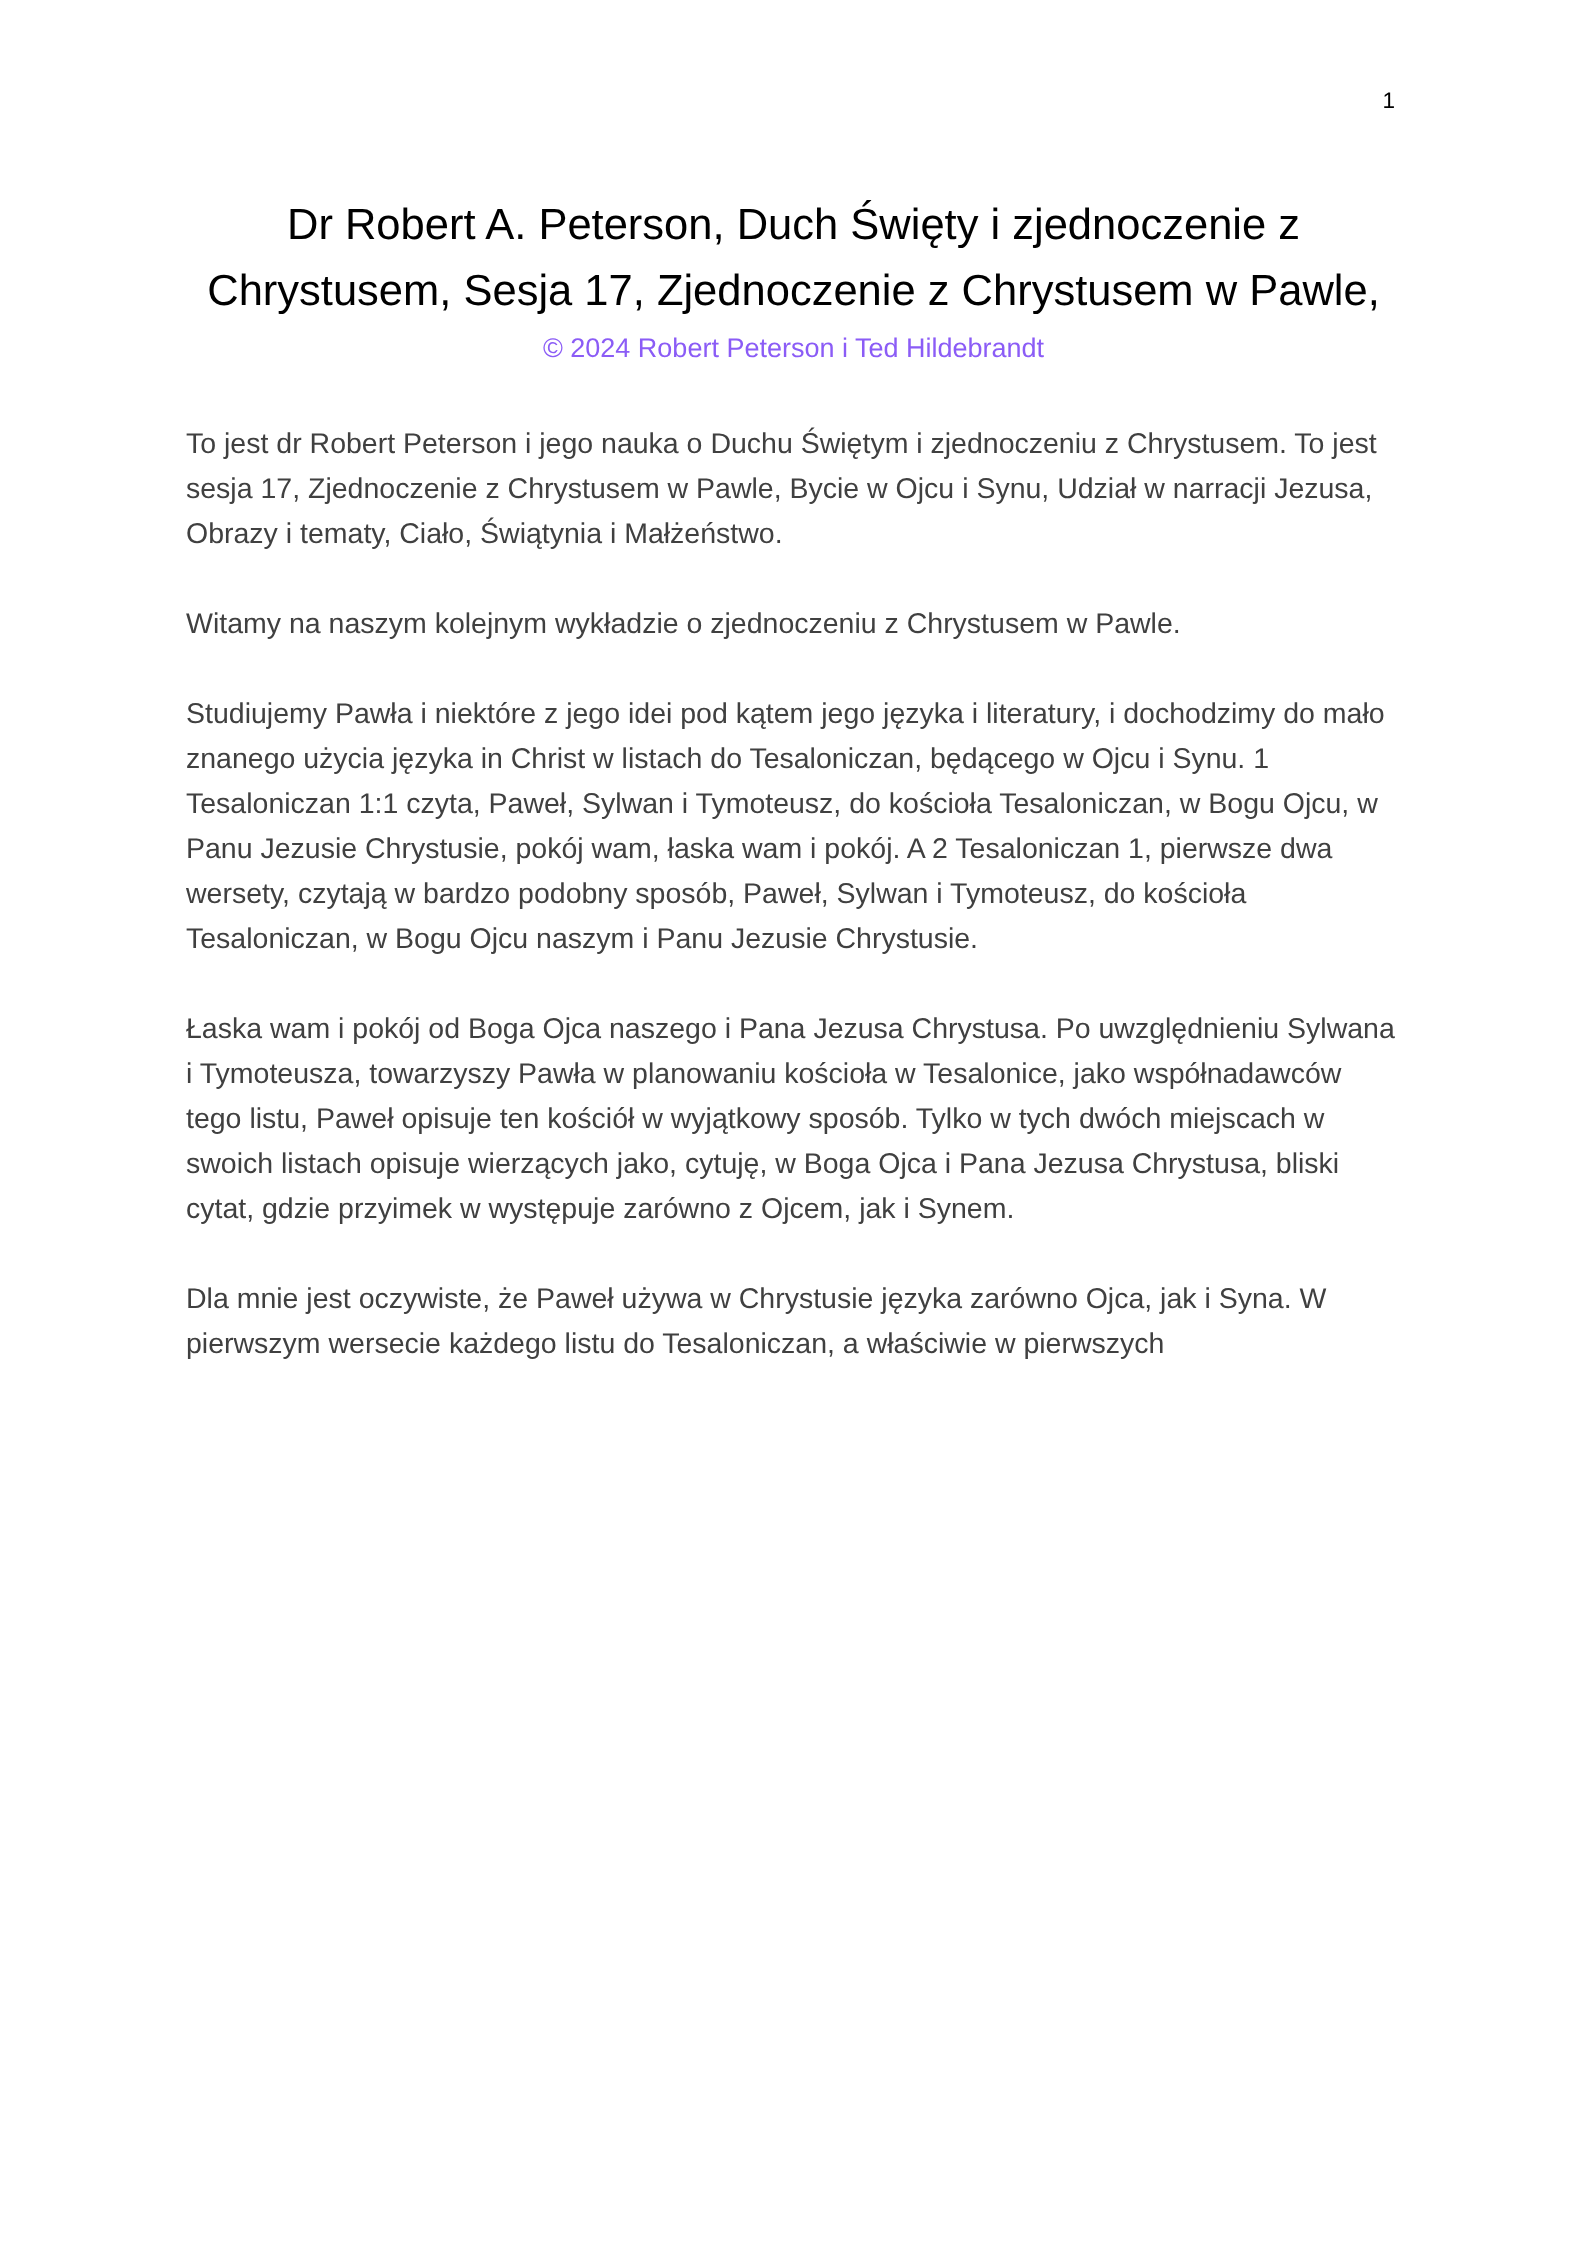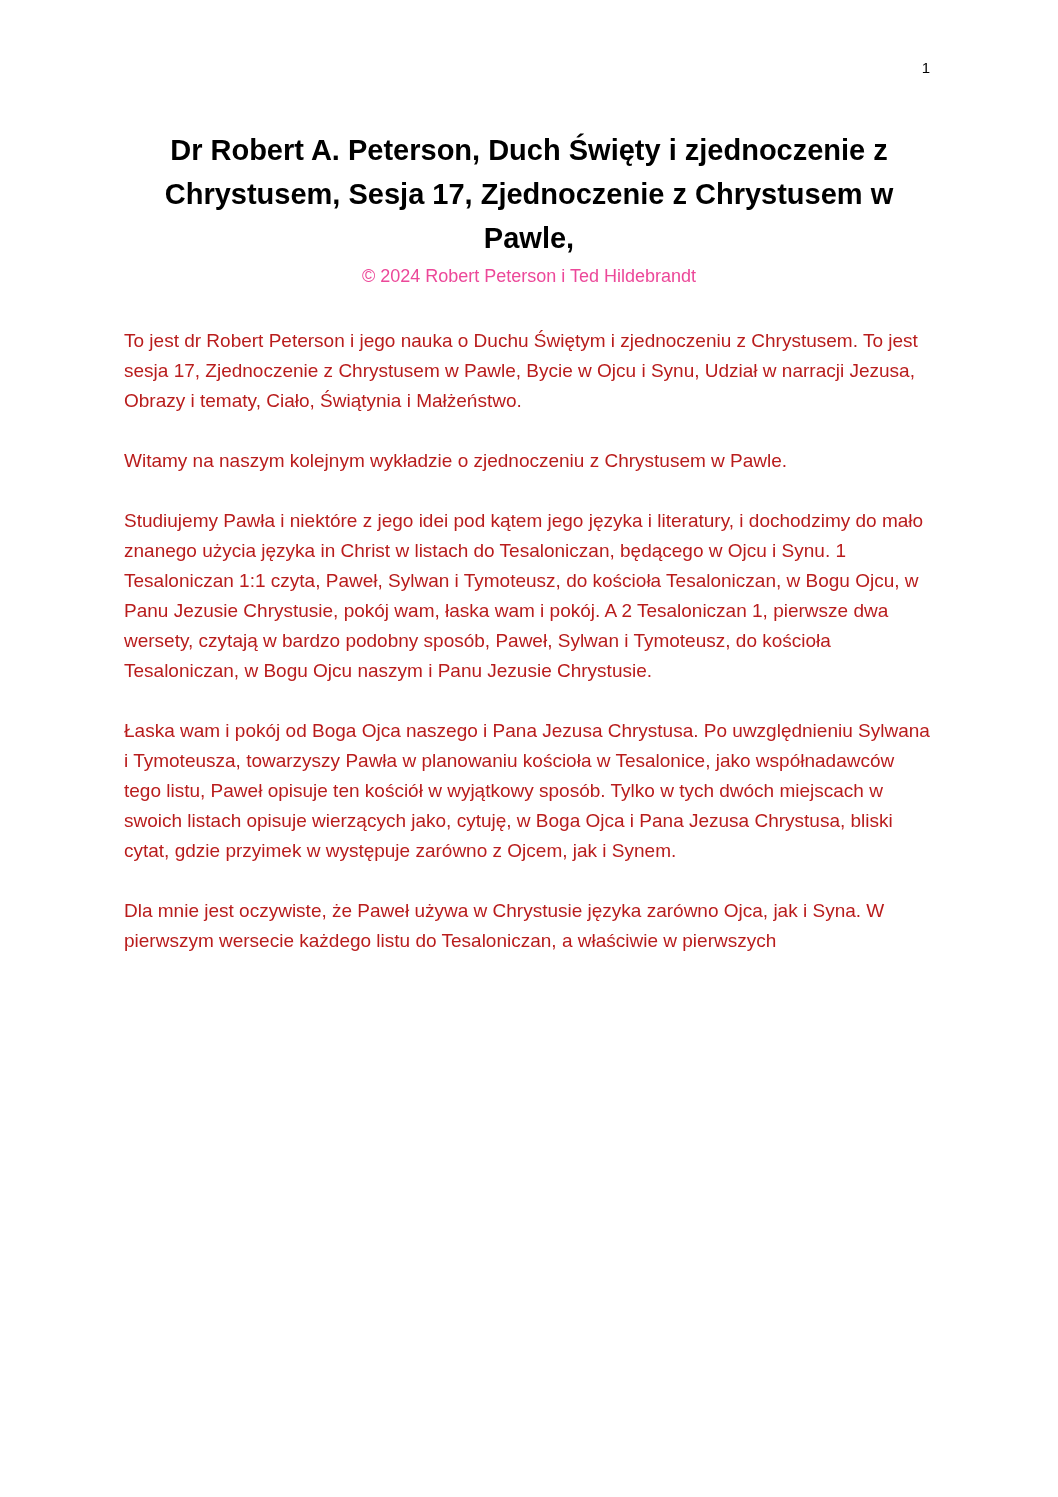--- a/index.html
+++ b/index.html
@@ -26,41 +26,41 @@
     position: absolute;
     top: 60px;
     right: 128px;
     font-size: 15px;
     line-height: 1;
     color: #000000;
   }
   h1.doc-title {
     margin: 0;
     font-size: 29px;
-    font-weight: bold;
+    font-weight: normal;
     line-height: 44px;
     text-align: center;
     color: #000000;
   }
   .copyright {
     margin: 2px 0 0 0;
     font-size: 18px;
     line-height: 28px;
     text-align: center;
-    color: #ec4899;
+    color: #8b5cf6;
   }
   .doc-body {
     margin-top: 36px;
   }
   .doc-body p {
     margin: 0 0 30px 0;
     font-size: 19px;
     line-height: 30px;
     text-align: left;
-    color: #b91c1c;
+    color: #404040;
   }
 </style>
 </head>
 <body>
 
 <div class="page">
 
   <div class="page-number">1</div>
 
   <h1 class="doc-title">

